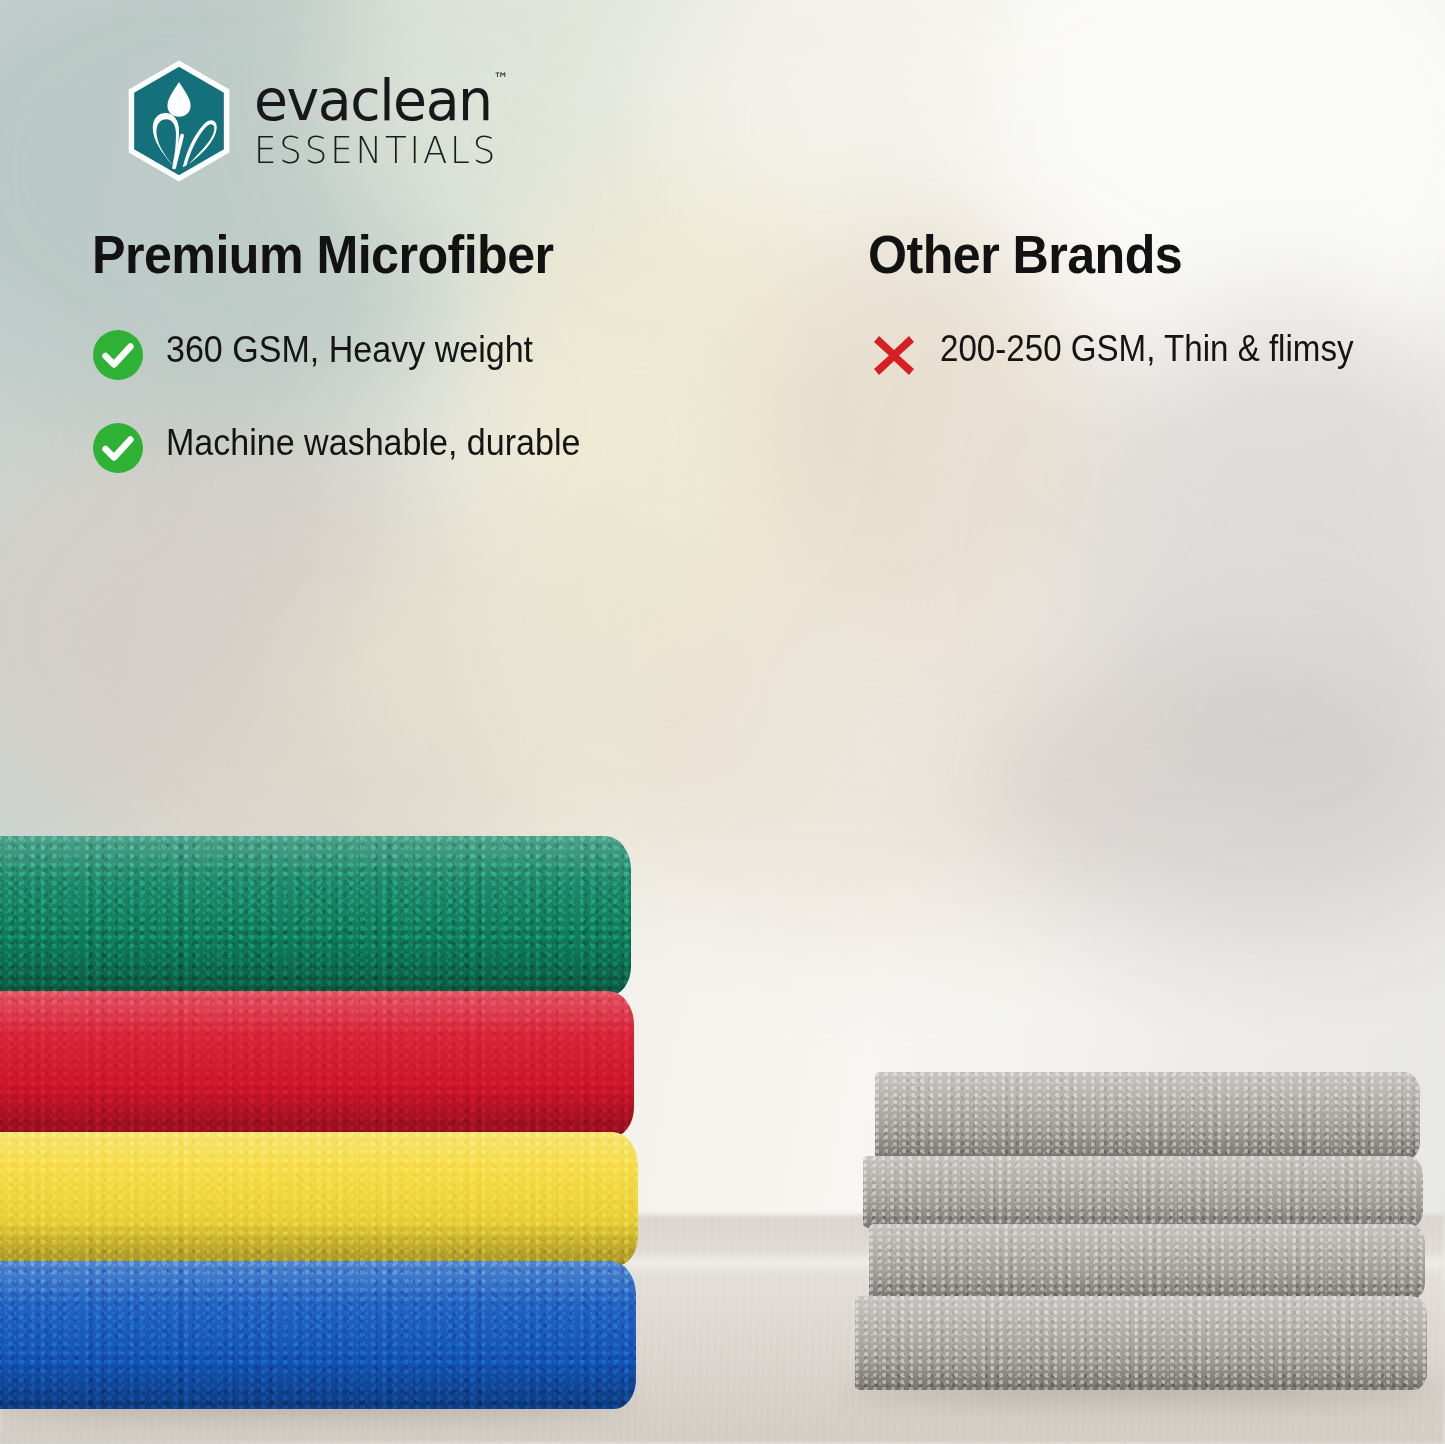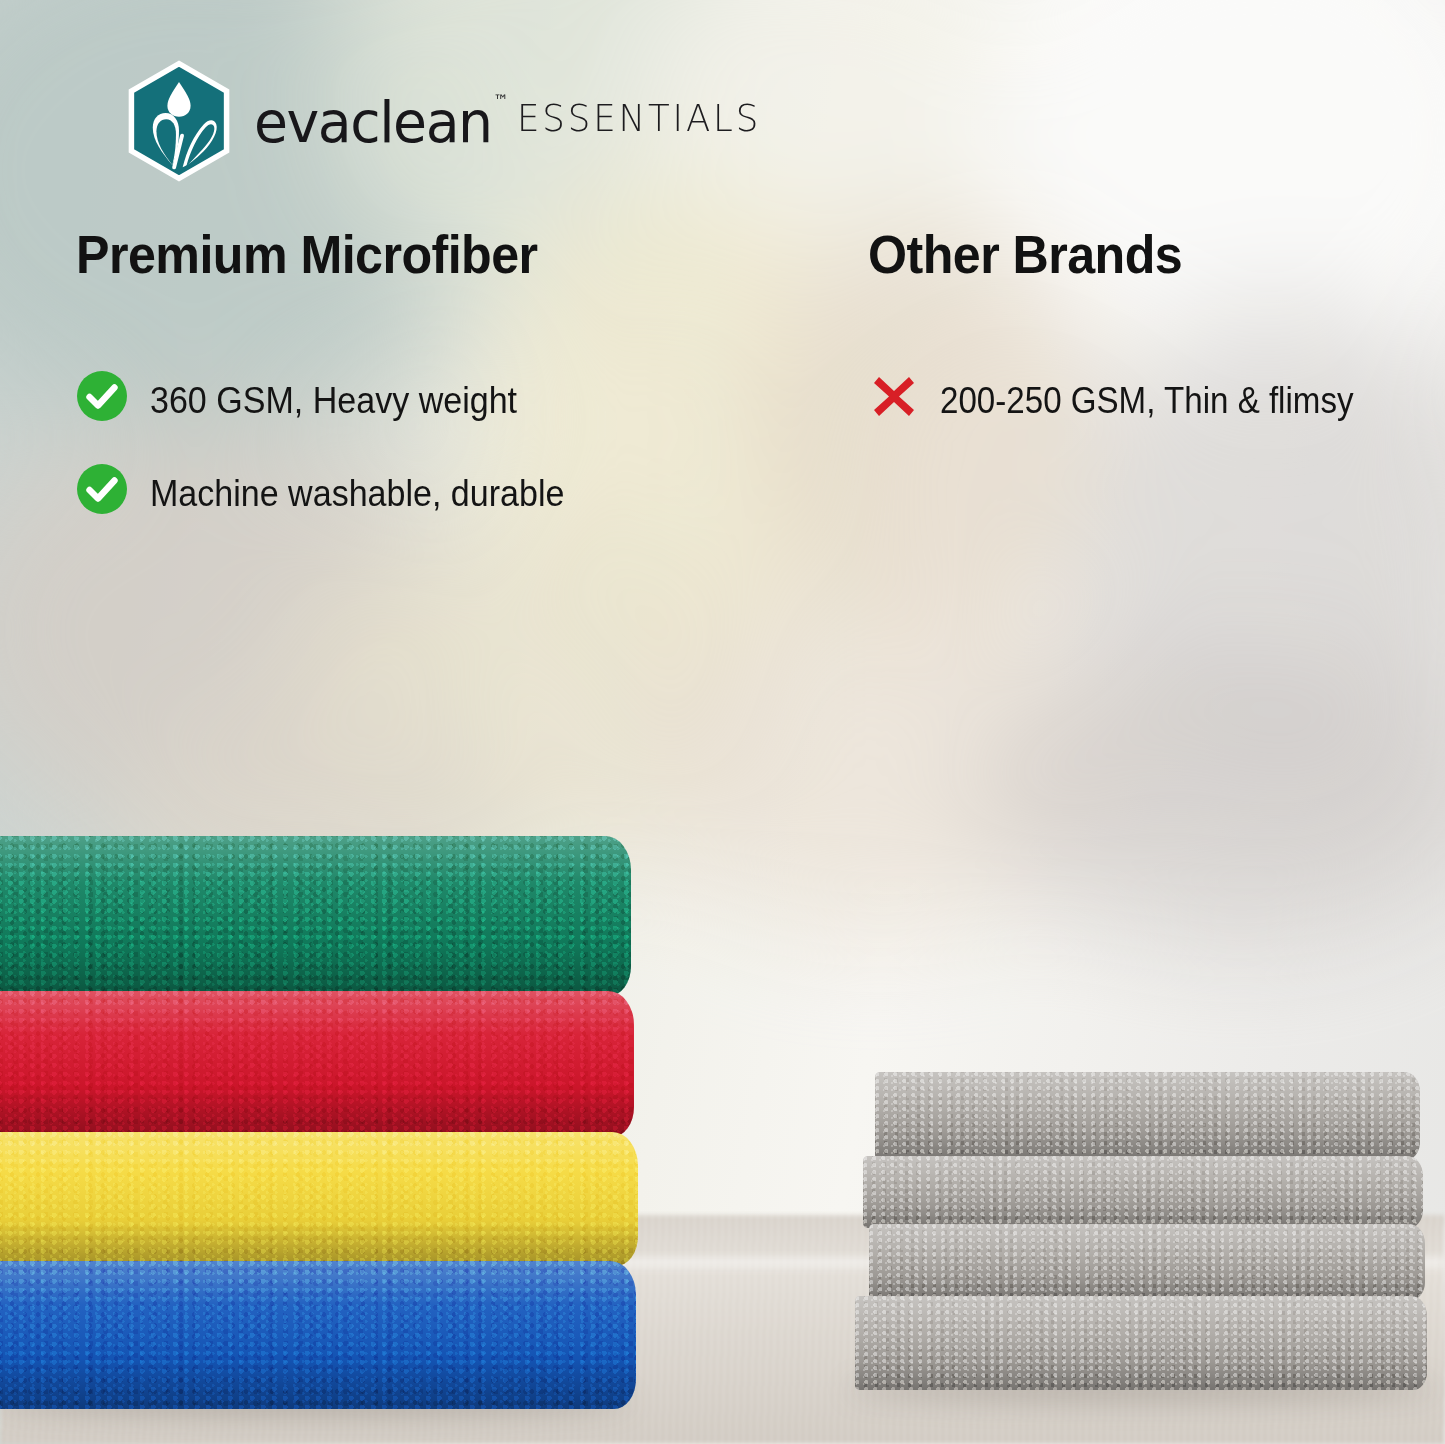--- a/index.html
+++ b/index.html
@@ -89,21 +89,21 @@
     align-items: center;
     gap: 14px;
   }
   .logo-mark {
     width: 122px;
     height: 122px;
     flex: none;
   }
   .logo-words {
     display: flex;
-    flex-direction: row;
+    flex-direction: column;
     justify-content: center;
     padding-top: 4px;
   }
   .wordmark {
     position: relative;
     font-size: 57px;
     line-height: .94;
     font-weight: 400;
     color: #18171a;
     letter-spacing: -1.5px;
@@ -129,21 +129,21 @@
     margin-top: 2px;
     transform: scaleX(.96);
     transform-origin: left center;
   }
 
   
   .col {
     position: absolute;
     top: 226px;
   }
-  .col-left  { left: 76px;  width: 700px; }
+  .col-left  { left: 92px;  width: 700px; }
   .col-right { left: 868px; width: 610px; }
 
   .col-title {
     font-family: "Liberation Sans", sans-serif;
     font-weight: bold;
     font-size: 54px;
     line-height: 1.05;
     color: #121212;
     letter-spacing: -0.6px;
     margin: 0 0 46px 0;
@@ -152,21 +152,21 @@
     white-space: nowrap;
   }
 
   .feature-list {
     list-style: none;
     margin: 0;
     padding: 0;
   }
   .feature-row {
     display: flex;
-    align-items: flex-end;
+    align-items: flex-start;
     height: 93px;
     gap: 22px;
   }
   .feature-row .icon-slot {
     width: 52px;
     height: 52px;
     flex: none;
     display: flex;
     align-items: center;
     justify-content: center;

